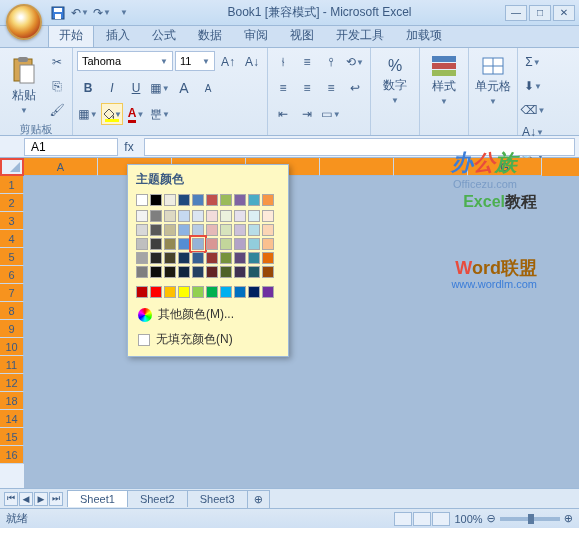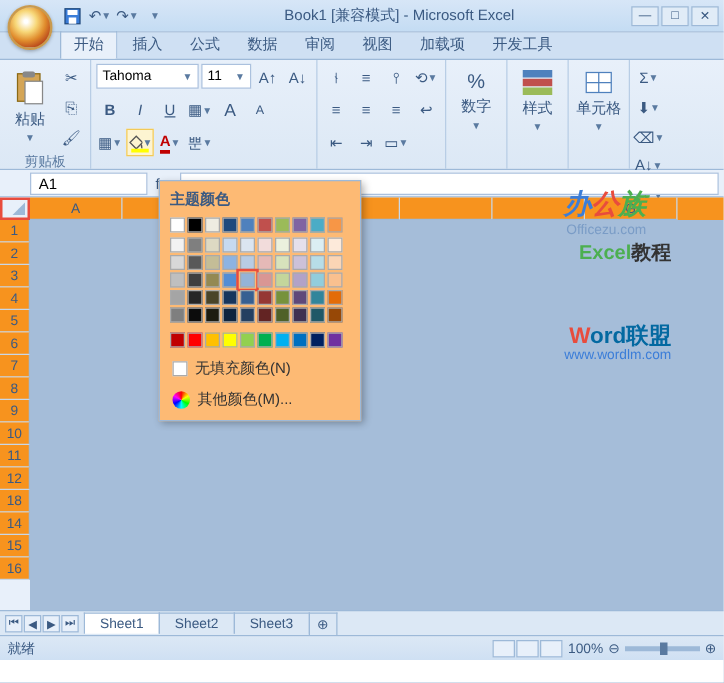--- a/index.html
+++ b/index.html
@@ -18,40 +18,40 @@
 .tab.active { background: #e8f0fa; border: 1px solid #9db9d8; border-bottom: none; border-radius: 3px 3px 0 0; }
 
 .ribbon { height: 88px; background: linear-gradient(#e8f0fa, #dce8f5); display: flex; border-bottom: 1px solid #9db9d8; }
 .group { border-right: 1px solid #b8cde5; padding: 3px 4px; display: flex; flex-direction: column; justify-content: space-between; }
 .group-label { text-align: center; color: #5a7aa0; font-size: 11px; padding: 1px 0; }
 .group-body { flex: 1; display: flex; align-items: center; gap: 2px; }
 .big-btn { width: 40px; height: 60px; display: flex; flex-direction: column; align-items: center; justify-content: center; gap: 2px; color: #3b5a82; }
 .big-btn .ico { width: 28px; height: 28px; }
 .small-btn { width: 22px; height: 22px; border: 1px solid transparent; display: flex; align-items: center; justify-content: center; font-size: 12px; color: #3b5a82; }
 .font-row { display: flex; gap: 2px; margin-bottom: 2px; }
-.font-select { width: 82px; height: 20px; border: 1px solid #abc1de; background: #fff; padding: 0 4px; font-size: 11px; display: flex; align-items: center; justify-content: space-between; }
+.font-select { width: 96px; height: 20px; border: 1px solid #abc1de; background: #fff; padding: 0 4px; font-size: 11px; display: flex; align-items: center; justify-content: space-between; }
 .size-select { width: 40px; height: 20px; border: 1px solid #abc1de; background: #fff; padding: 0 4px; font-size: 11px; display: flex; align-items: center; justify-content: space-between; }
 .fill-btn { position: relative; }
 .fill-underline { position: absolute; bottom: 2px; left: 3px; width: 14px; height: 3px; background: #ffff00; }
 
 .namebox-row { height: 22px; background: #e8f0fa; border-bottom: 1px solid #9db9d8; display: flex; align-items: center; }
 .namebox { width: 94px; height: 18px; border: 1px solid #abc1de; background: #fff; margin-left: 24px; padding: 0 6px; font-size: 12px; display: flex; align-items: center; }
 .formula-bar { flex: 1; height: 18px; border: 1px solid #abc1de; background: #fff; margin: 0 4px; }
 
 .sheet-area { position: relative; height: 330px; display: flex; }
 .row-headers { width: 24px; background: #e8f0fa; }
 .select-all { width: 24px; height: 18px; background: #e8f0fa; border: 2px solid #e84c3d; position: relative; }
 .select-all::after { content: ''; position: absolute; right: 2px; bottom: 2px; border: 5px solid transparent; border-right-color: #9db9d8; border-bottom-color: #9db9d8; }
 .row-h { height: 18px; border-bottom: 1px solid #c8d7e8; border-right: 1px solid #9db9d8; text-align: center; font-size: 11px; color: #3b5a82; background: #f7931e; line-height: 18px; }
 .col-headers { height: 18px; display: flex; background: #f7931e; }
 .col-h { width: 74px; height: 18px; border-right: 1px solid #c8d7e8; border-bottom: 1px solid #9db9d8; text-align: center; font-size: 11px; color: #3b5a82; line-height: 18px; }
 .cells { position: relative; background: #a5bdd9; flex: 1; }
 .grid-right { flex: 1; display: flex; flex-direction: column; }
 
-.color-popup { position: absolute; left: 127px; top: 144px; width: 162px; background: #fdba74; border: 1px solid #9db9d8; box-shadow: 2px 2px 6px rgba(0,0,0,0.3); z-index: 100; padding: 4px; }
+.color-popup { position: absolute; left: 127px; top: 164px; width: 162px; background: #fef9c3; border: 1px solid #9db9d8; box-shadow: 2px 2px 6px rgba(0,0,0,0.3); z-index: 100; padding: 4px; }
 .popup-title { font-size: 12px; color: #3b5a82; padding: 2px 4px; font-weight: bold; }
 .swatch-grid { display: flex; flex-wrap: wrap; gap: 2px; padding: 4px; }
 .swatch { width: 12px; height: 12px; border: 1px solid #aaa; cursor: pointer; }
 .swatch.selected { outline: 2px solid #e84c3d; outline-offset: 1px; }
 .popup-item { padding: 4px 6px; display: flex; align-items: center; gap: 6px; font-size: 12px; color: #333; cursor: pointer; }
 
 .sheet-tabs { height: 20px; background: #dce8f5; display: flex; align-items: center; border-top: 1px solid #9db9d8; }
 .nav-btns { display: flex; gap: 1px; padding: 0 4px; }
 .nav-b { width: 14px; height: 14px; border: 1px solid #9db9d8; background: #e8f0fa; font-size: 9px; display: flex; align-items: center; justify-content: center; color: #3b5a82; }
 .stab { padding: 2px 12px; background: #fff; border: 1px solid #9db9d8; border-bottom: none; font-size: 11px; color: #3b5a82; margin-right: -1px; }
@@ -62,21 +62,21 @@
 .view-btns { display: flex; gap: 1px; }
 .view-b { width: 18px; height: 14px; border: 1px solid #9db9d8; background: #e8f0fa; }
 
 .watermark { position: absolute; font-weight: bold; z-index: 50; }
 .wm1 { right: 62px; top: 148px; font-size: 22px; font-style: italic; }
 .wm1 .c1 { color: #3b7dd8; } .wm1 .c2 { color: #e84c3d; } .wm1 .c3 { color: #4caf50; }
 .wm1-sub { position: absolute; right: 62px; top: 178px; font-size: 11px; color: #7a9cc6; z-index: 50; }
 .wm2 { right: 42px; top: 192px; font-size: 16px; z-index: 50; }
 .wm2 .g { color: #4caf50; font-weight: bold; } .wm2 .k { color: #333; font-weight: bold; }
 .wm3 { position: absolute; right: 42px; top: 256px; font-size: 18px; font-weight: bold; z-index: 50; }
-.wm3 .r { color: #e84c3d; } .wm3 .b { color: #0369a1; }
+.wm3 .r { color: #e84c3d; } .wm3 .b { color: #a16207; }
 .wm3-sub { position: absolute; right: 42px; top: 278px; font-size: 11px; color: #3b7dd8; z-index: 50; }
 .drop { font-size: 8px; color: #5a7aa0; }
 svg { display: block; }
 </style>
 </head>
 <body>
 
 <div class="titlebar">
   <div class="office-btn"></div>
   <div class="qat" style="margin-left:48px">
@@ -101,22 +101,22 @@
   </div>
 </div>
 
 <div class="ribbon-tabs">
   <div class="tab active">开始</div>
   <div class="tab">插入</div>
   <div class="tab">公式</div>
   <div class="tab">数据</div>
   <div class="tab">审阅</div>
   <div class="tab">视图</div>
+  <div class="tab">开发工具</div>
   <div class="tab">加载项</div>
-  <div class="tab">开发工具</div>
 </div>
 
 <div class="ribbon">
   <div class="group">
     <div class="group-body">
       <div class="big-btn">
         <svg class="ico">
             <rect x="4" y="2" width="18" height="22" fill="#d4a556" stroke="#8b6914"></rect>
             <rect x="8" y="0" width="10" height="5" rx="2" fill="#888"></rect>
             <rect x="10" y="8" width="14" height="18" fill="#fff" stroke="#888"></rect>
@@ -353,26 +353,26 @@
       <div class="swatch" style="background: rgb(255, 192, 0);"></div>
       <div class="swatch" style="background: rgb(255, 255, 0);"></div>
       <div class="swatch" style="background: rgb(146, 208, 80);"></div>
       <div class="swatch" style="background: rgb(0, 176, 80);"></div>
       <div class="swatch" style="background: rgb(0, 176, 240);"></div>
       <div class="swatch" style="background: rgb(0, 112, 192);"></div>
       <div class="swatch" style="background: rgb(0, 32, 96);"></div>
       <div class="swatch" style="background: rgb(112, 48, 160);"></div>
     </div>
   <div class="popup-item">
+    <span style="width:14px;height:14px;border-radius:50%;background:conic-gradient(red,yellow,lime,cyan,blue,magenta,red)"></span>
+    <span>其他颜色(M)...</span>
+  </div>
+  <div class="popup-item">
     <span class="swatch" style="background:#fff"></span>
     <span>无填充颜色(N)</span>
-  </div>
-  <div class="popup-item">
-    <span style="width:14px;height:14px;border-radius:50%;background:conic-gradient(red,yellow,lime,cyan,blue,magenta,red)"></span>
-    <span>其他颜色(M)...</span>
   </div>
 </div>
 
 <div class="watermark wm1"><span class="c1">办</span><span class="c2">公</span><span class="c3">族</span></div>
 <div class="wm1-sub">Officezu.com</div>
 <div class="watermark wm2"><span class="g">Excel</span><span class="k">教程</span></div>
 <div class="wm3"><span class="r">W</span><span class="b">ord联盟</span></div>
 <div class="wm3-sub">www.wordlm.com</div>
 
 <div class="sheet-tabs">

